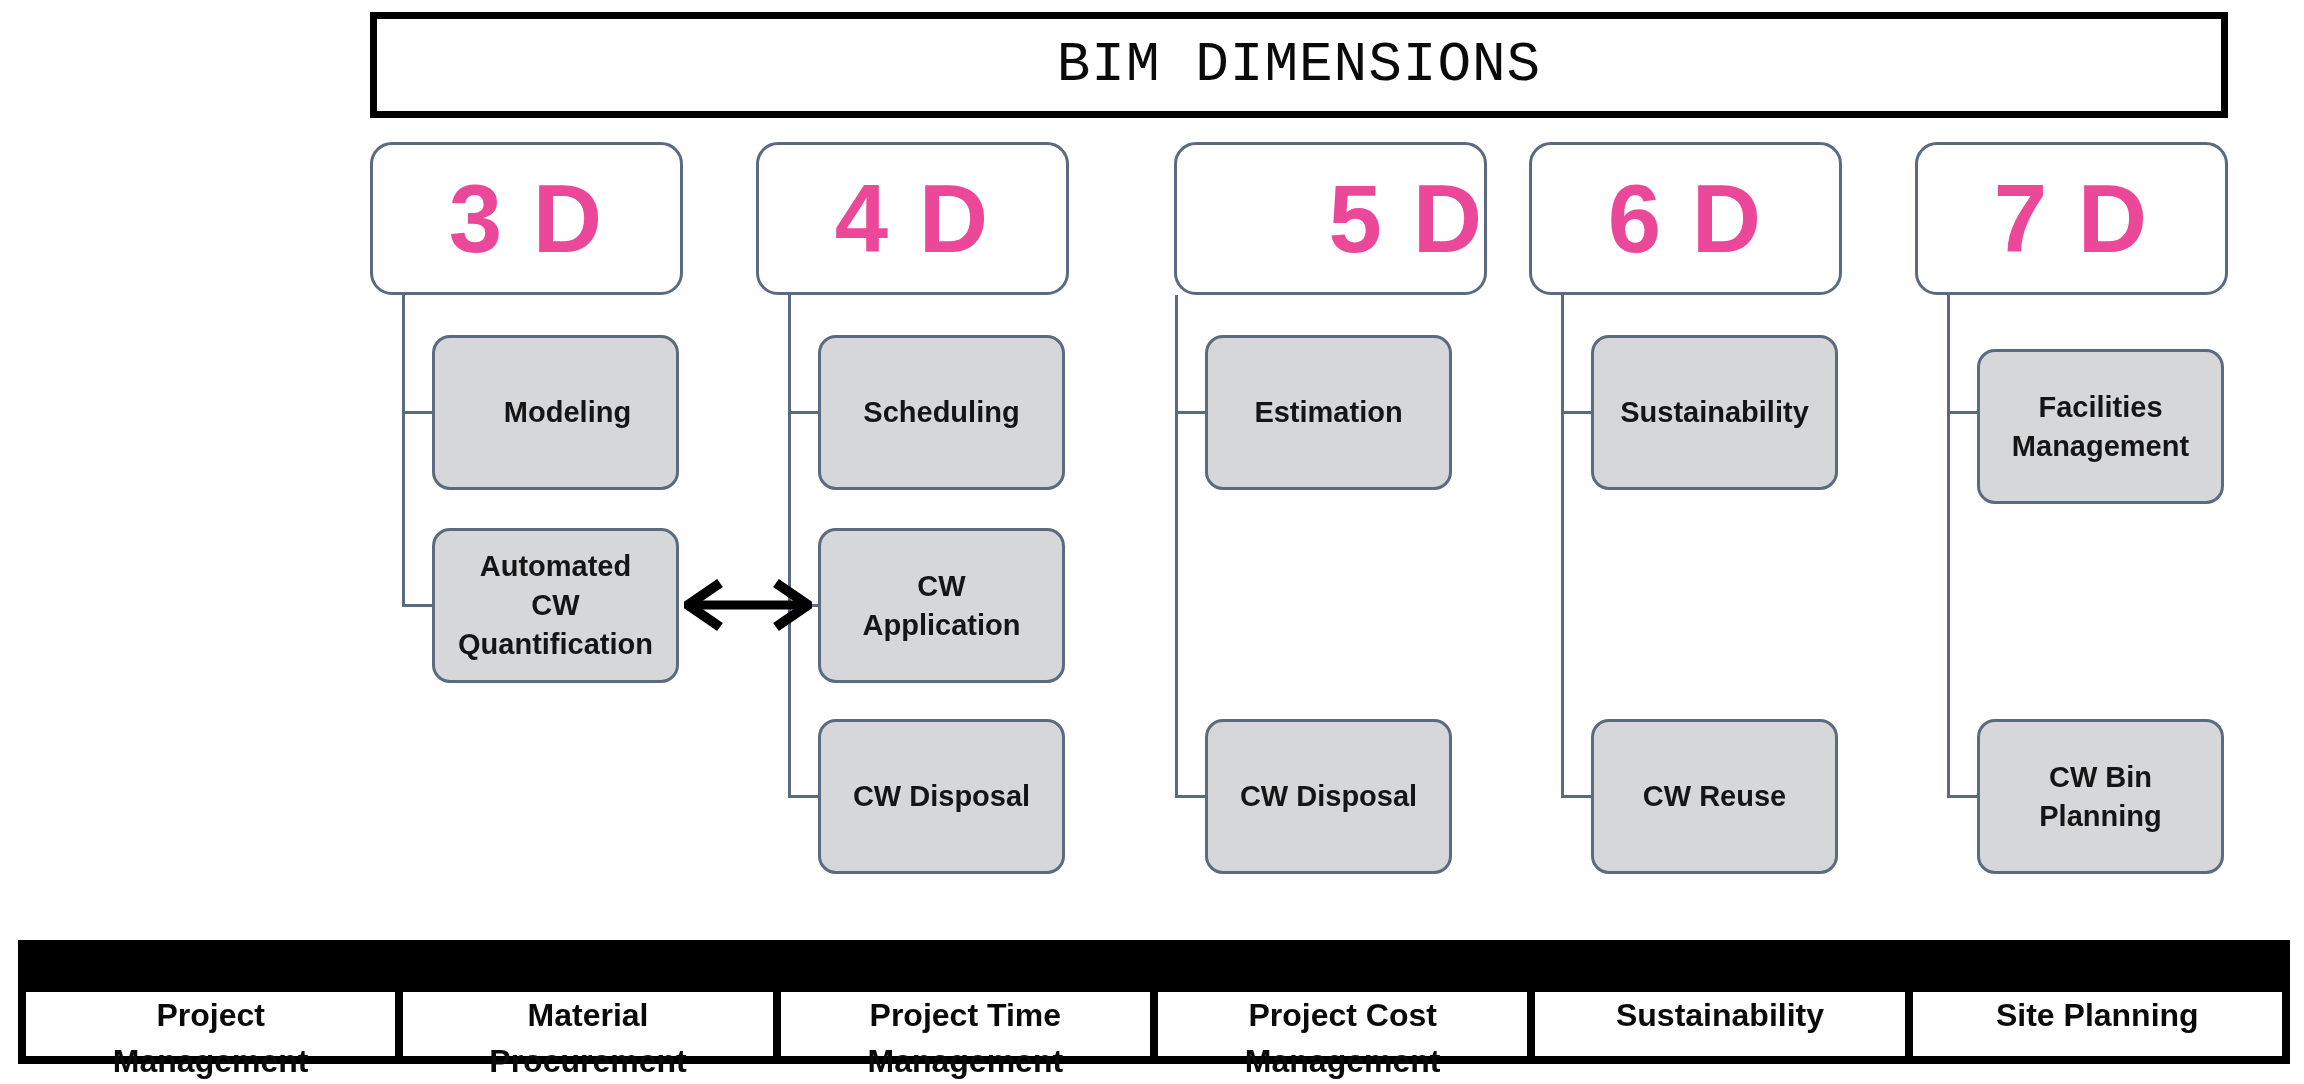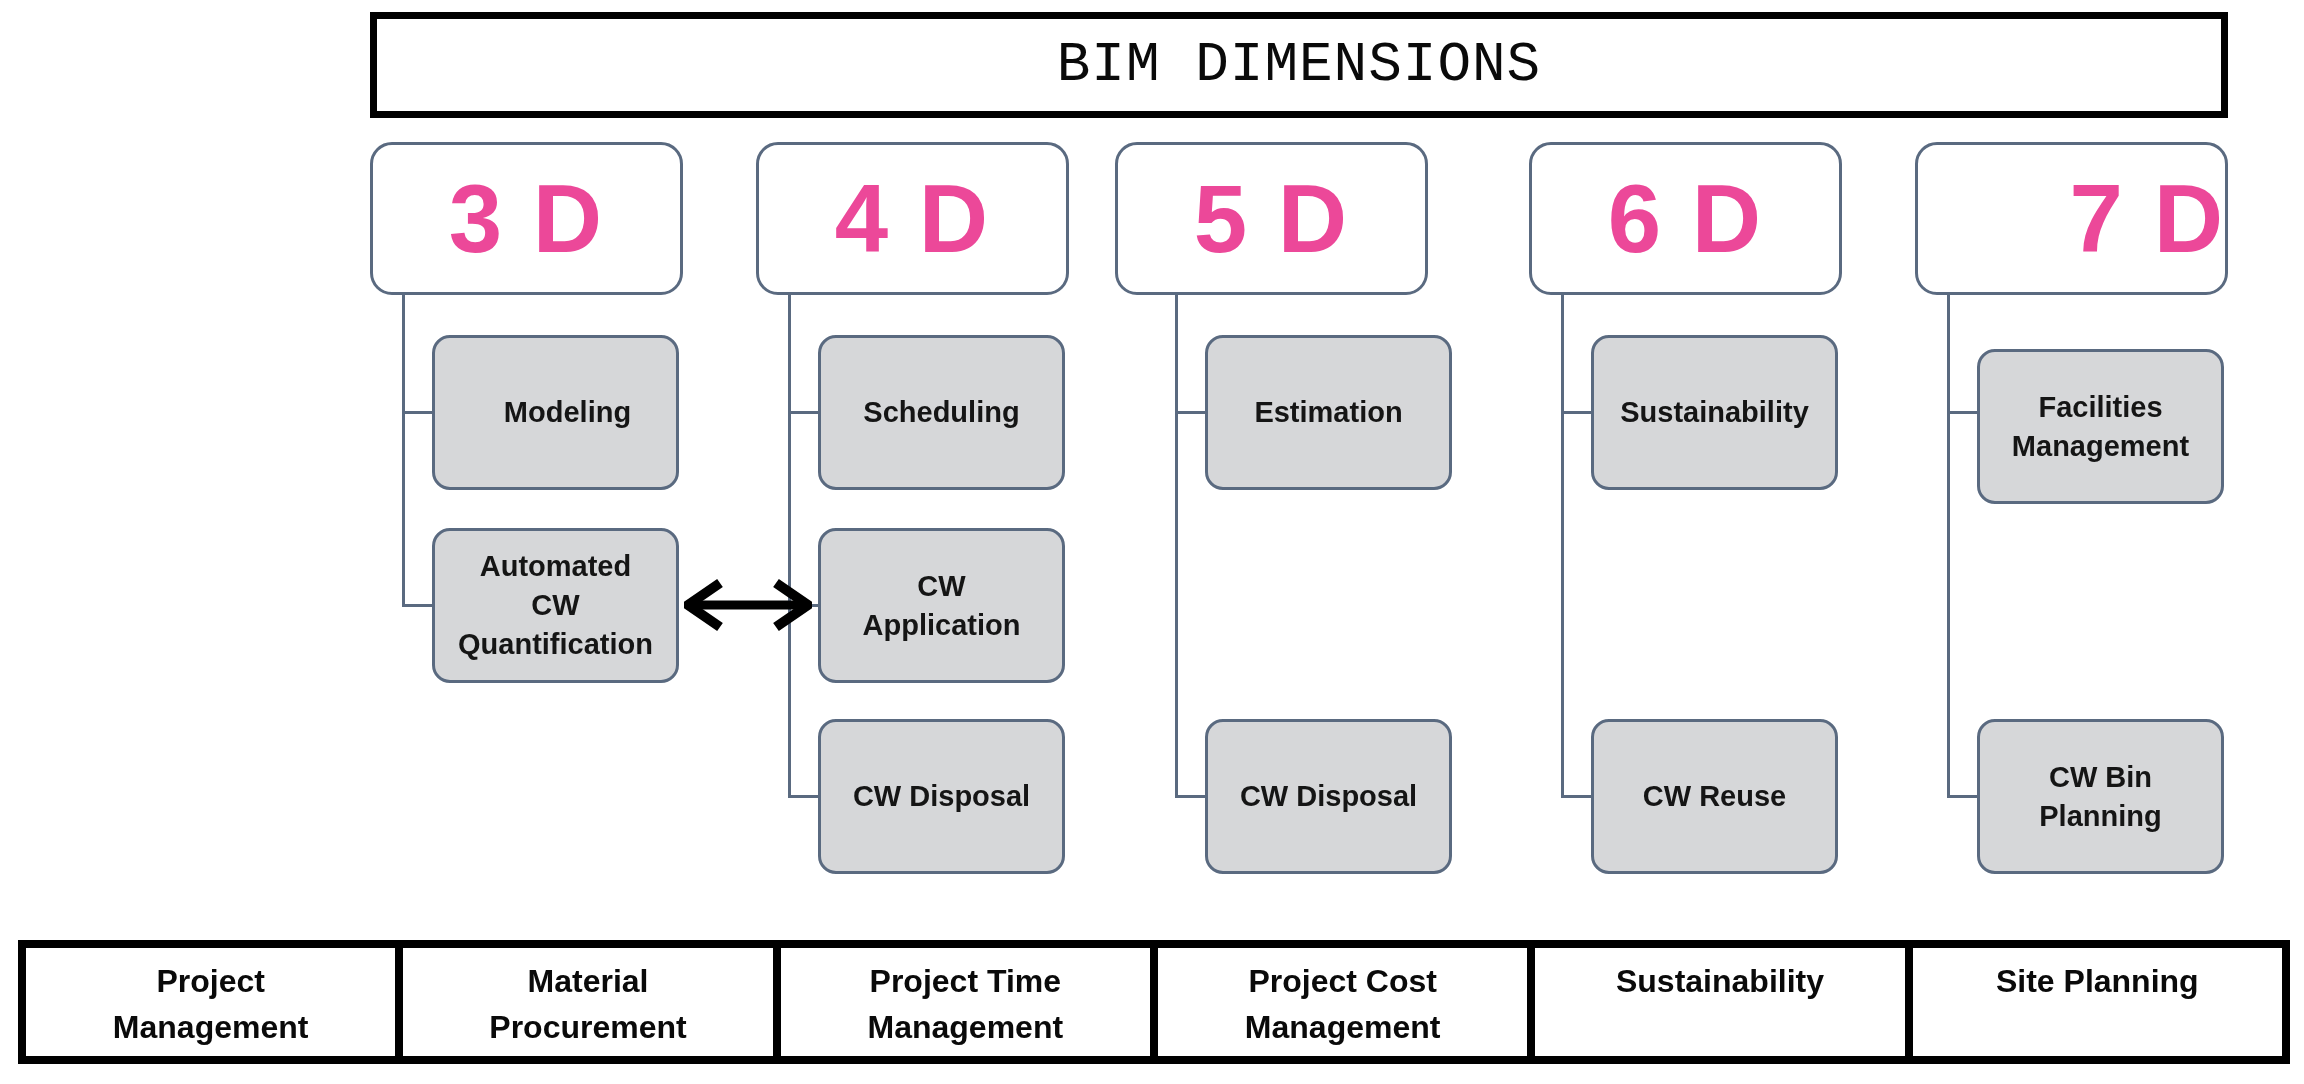--- a/index.html
+++ b/index.html
@@ -35,21 +35,21 @@
   .arrow-svg{position:absolute;left:684px;top:569px;}
   
   .bottom-table{
     position:absolute;left:18px;top:940px;width:2272px;height:124px;
     box-sizing:border-box;border:8px solid #000;background:#000;
     display:flex;
   }
   .bottom-cell{
     flex:1 1 0;background:#fff;border-left:8px solid #000;
     display:flex;justify-content:center;align-items:flex-start;
-    padding-top:10px;box-sizing:border-box;
+    box-sizing:border-box;margin-top:44px;
   }
   .bottom-cell:first-child{border-left:none;}
   .bottom-cell span{
     font-size:32px;font-weight:700;line-height:46px;text-align:center;
     white-space:pre-line;color:#0a0a0a;
   }
 </style>
 </head>
 <body>
 
@@ -58,27 +58,27 @@
   <div class="title-box">
     <span>BIM DIMENSIONS</span>
   </div>
 
   <div class="dim-box" style="left:370px;">
       <span>3 D</span>
     </div>
   <div class="dim-box" style="left:756px;">
       <span>4 D</span>
     </div>
-  <div class="dim-box" style="left:1115px;">
+  <div class="dim-box" style="left:1174px;justify-content:flex-end;">
       <span>5 D</span>
     </div>
   <div class="dim-box" style="left:1529px;">
       <span>6 D</span>
     </div>
-  <div class="dim-box" style="left:1915px;justify-content:flex-end;">
+  <div class="dim-box" style="left:1915px;">
       <span>7 D</span>
     </div>
 
   <div class="vline" style="left:402px;top:295px;height:312px;"></div>
   <div class="hline" style="left:402px;top:411px;"></div>
   <div class="hline" style="left:402px;top:604px;"></div>
 
   <div class="vline" style="left:788px;top:295px;height:502px;"></div>
   <div class="hline" style="left:788px;top:411px;"></div>
   <div class="hline" style="left:788px;top:604px;"></div>

